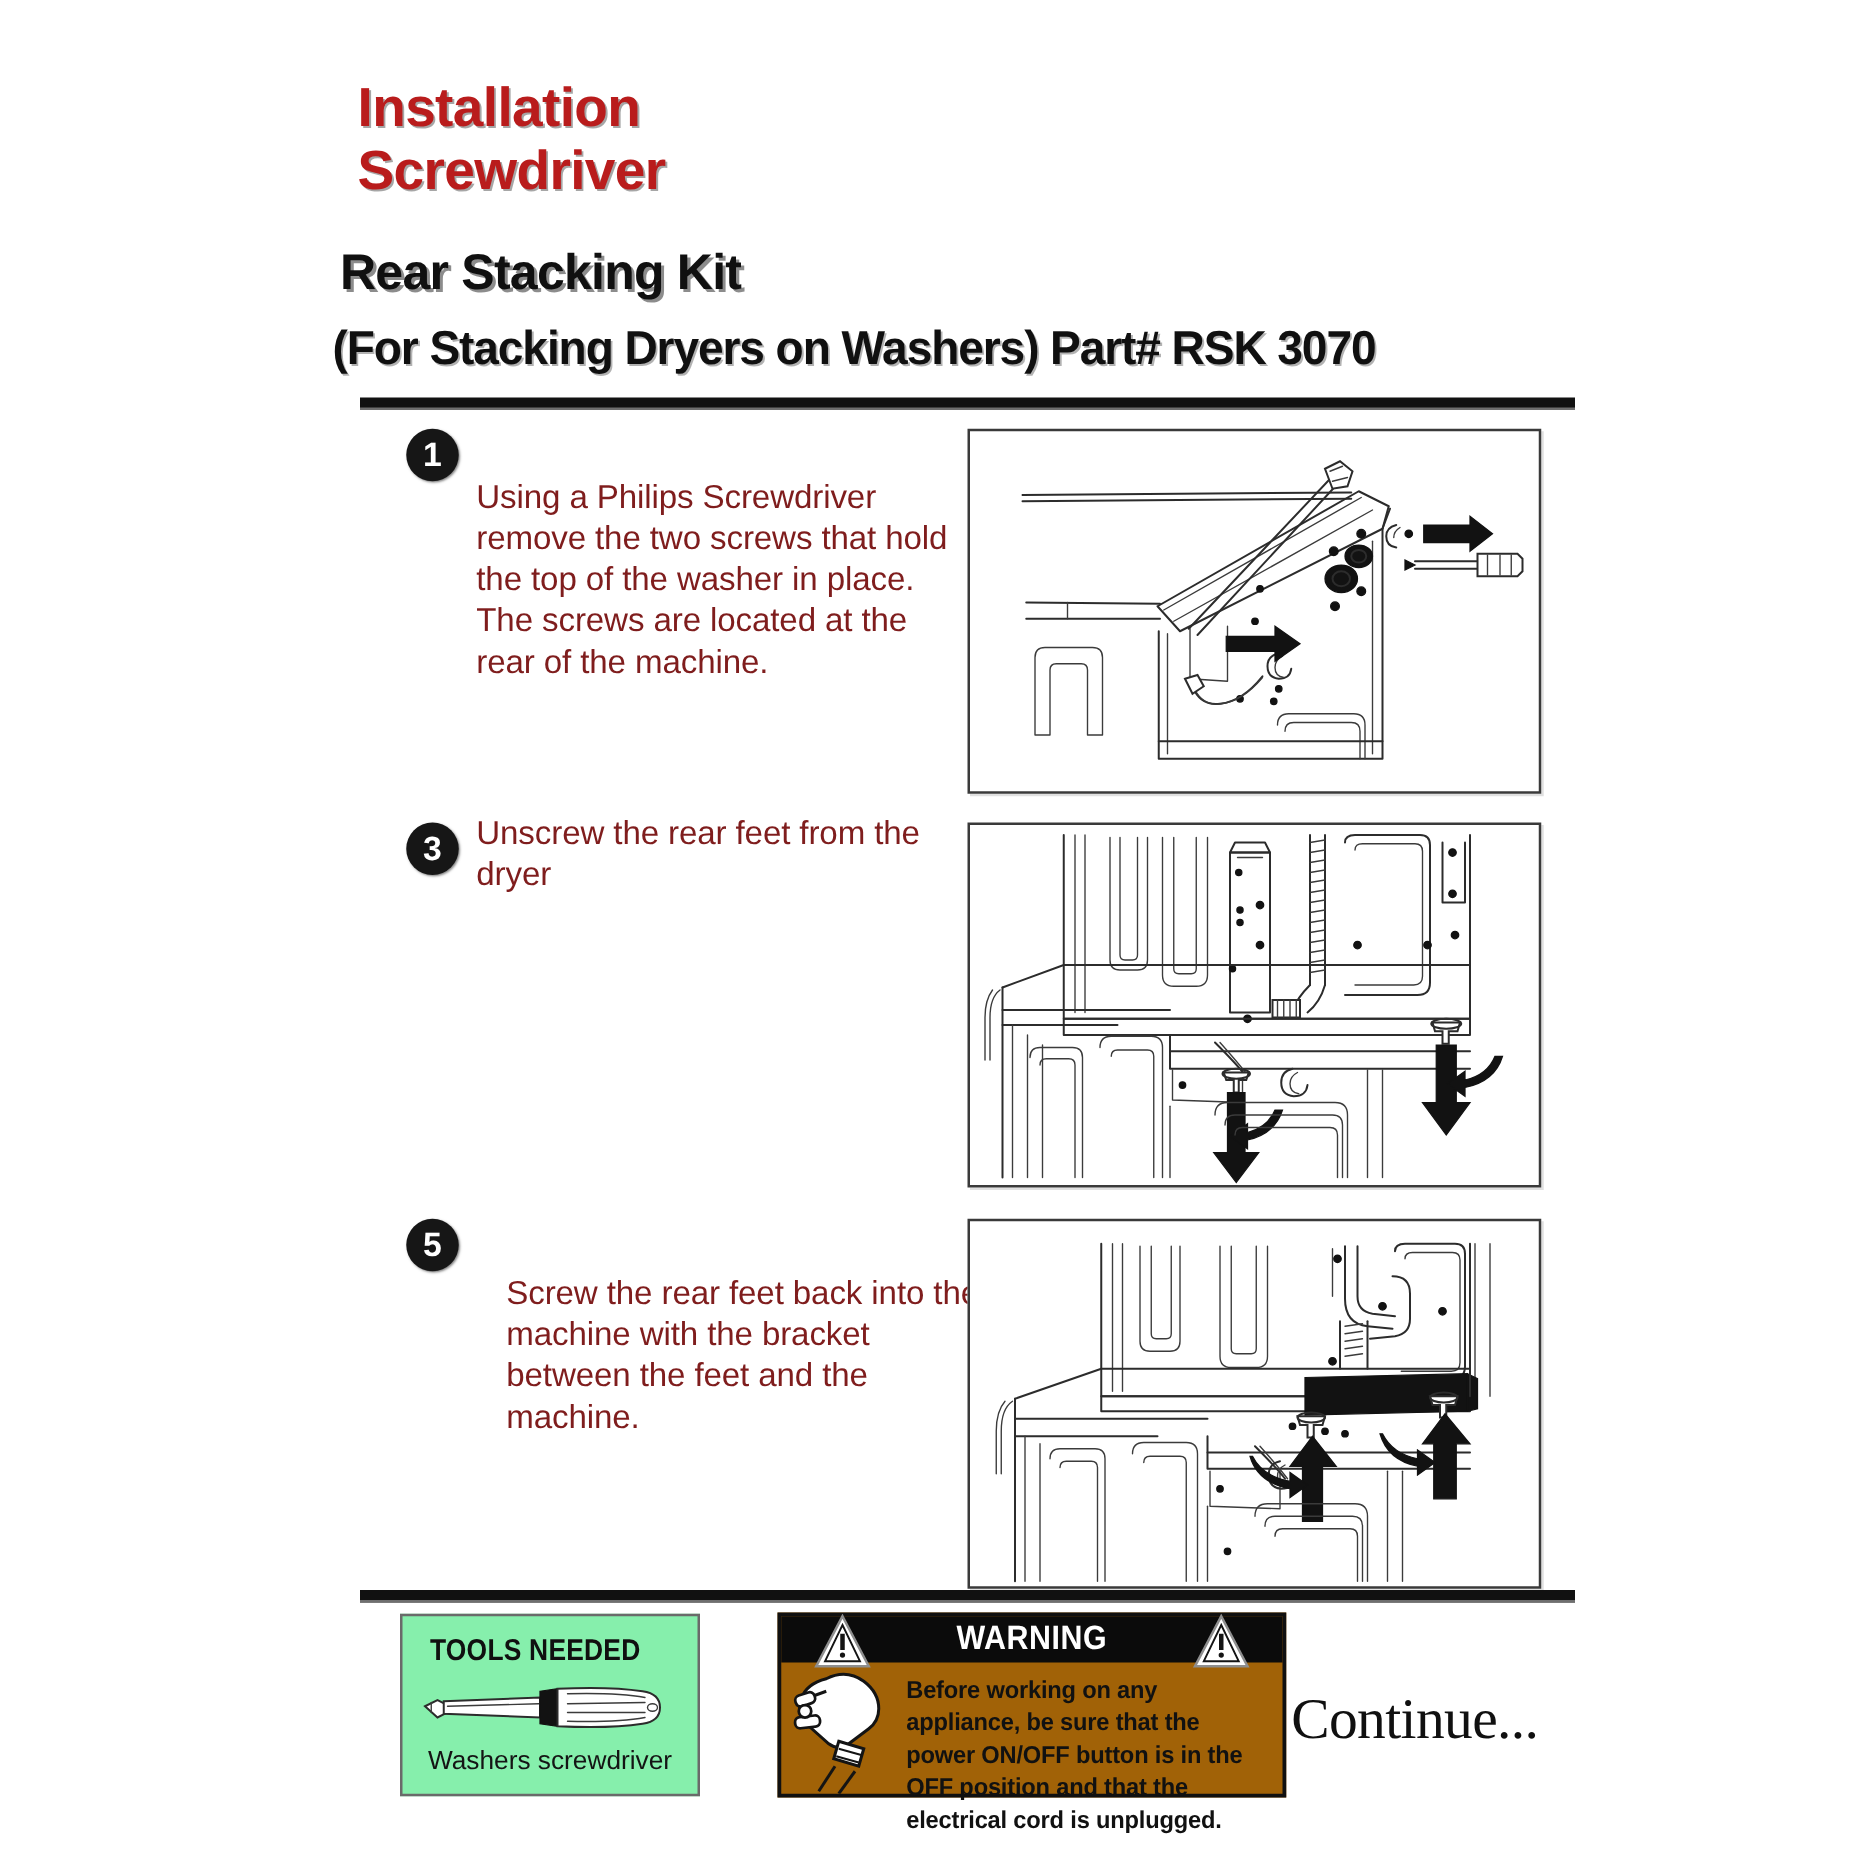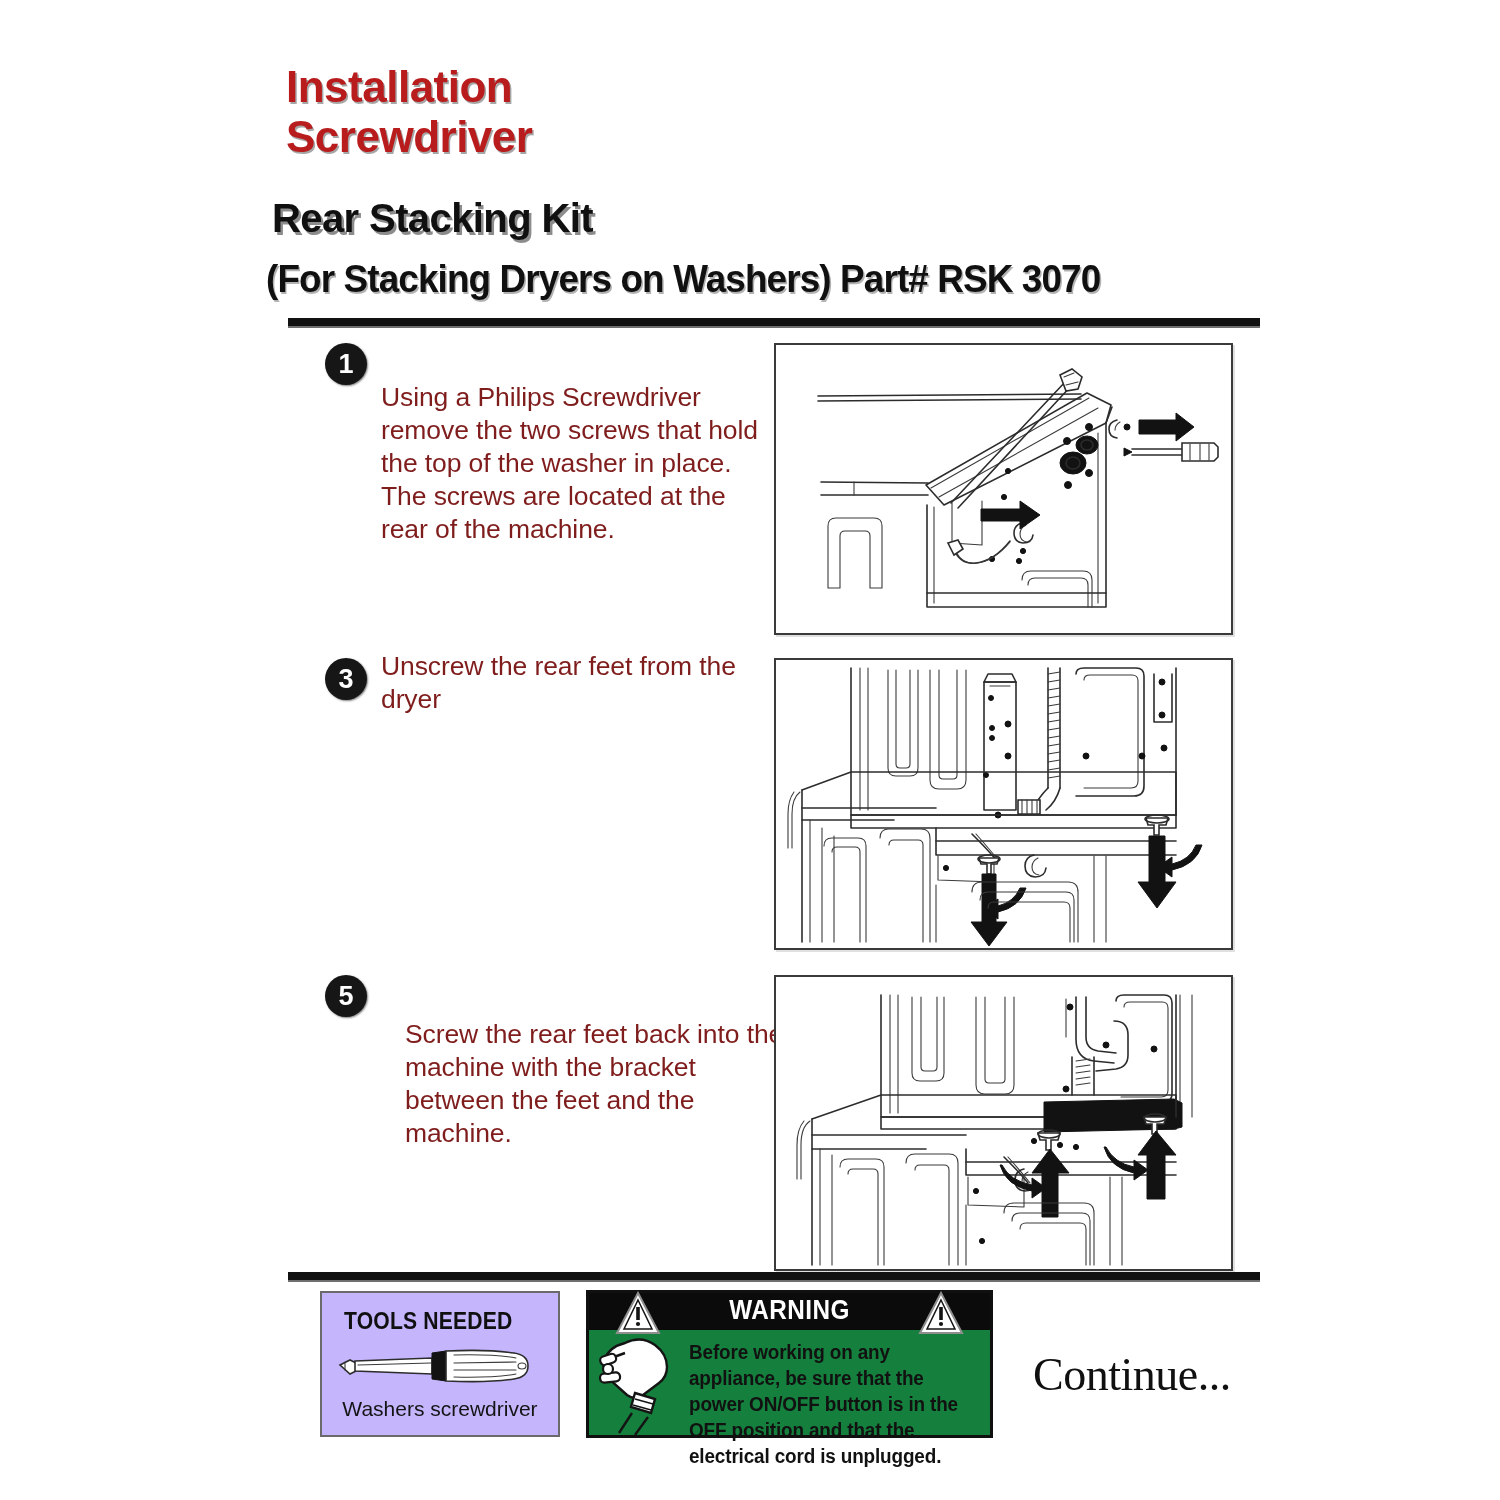--- a/index.html
+++ b/index.html
@@ -113,21 +113,21 @@
   .panel svg { display: block; width: 100%; height: 100%; }
 
   
   #tools-box {
     position: absolute;
     left: 320px;
     top: 1291px;
     width: 236px;
     height: 142px;
     border: 2px solid #6a6a6a;
-    background: #c4b5fd;
+    background: #86efac;
   }
   #tools-title {
     position: absolute;
     left: 22px;
     top: 14px;
     font-size: 24px;
     font-weight: 800;
     letter-spacing: 0.2px;
     color: #101010;
     transform: scaleX(0.88);
@@ -146,26 +146,26 @@
     position: absolute;
     left: 14px;
     top: 52px;
     width: 208px;
     height: 42px;
   }
 
   
   #warning-box {
     position: absolute;
-    left: 586px;
+    left: 622px;
     top: 1290px;
     width: 401px;
     height: 142px;
     border: 3px solid #101010;
-    background: #15803d;
+    background: #a16207;
   }
   #warning-banner {
     position: absolute;
     left: 0; top: 0; right: 0;
     height: 37px;
     background: #0b0b0b;
   }
   #warning-label {
     position: absolute;
     left: 0; right: 0; top: 2px;

